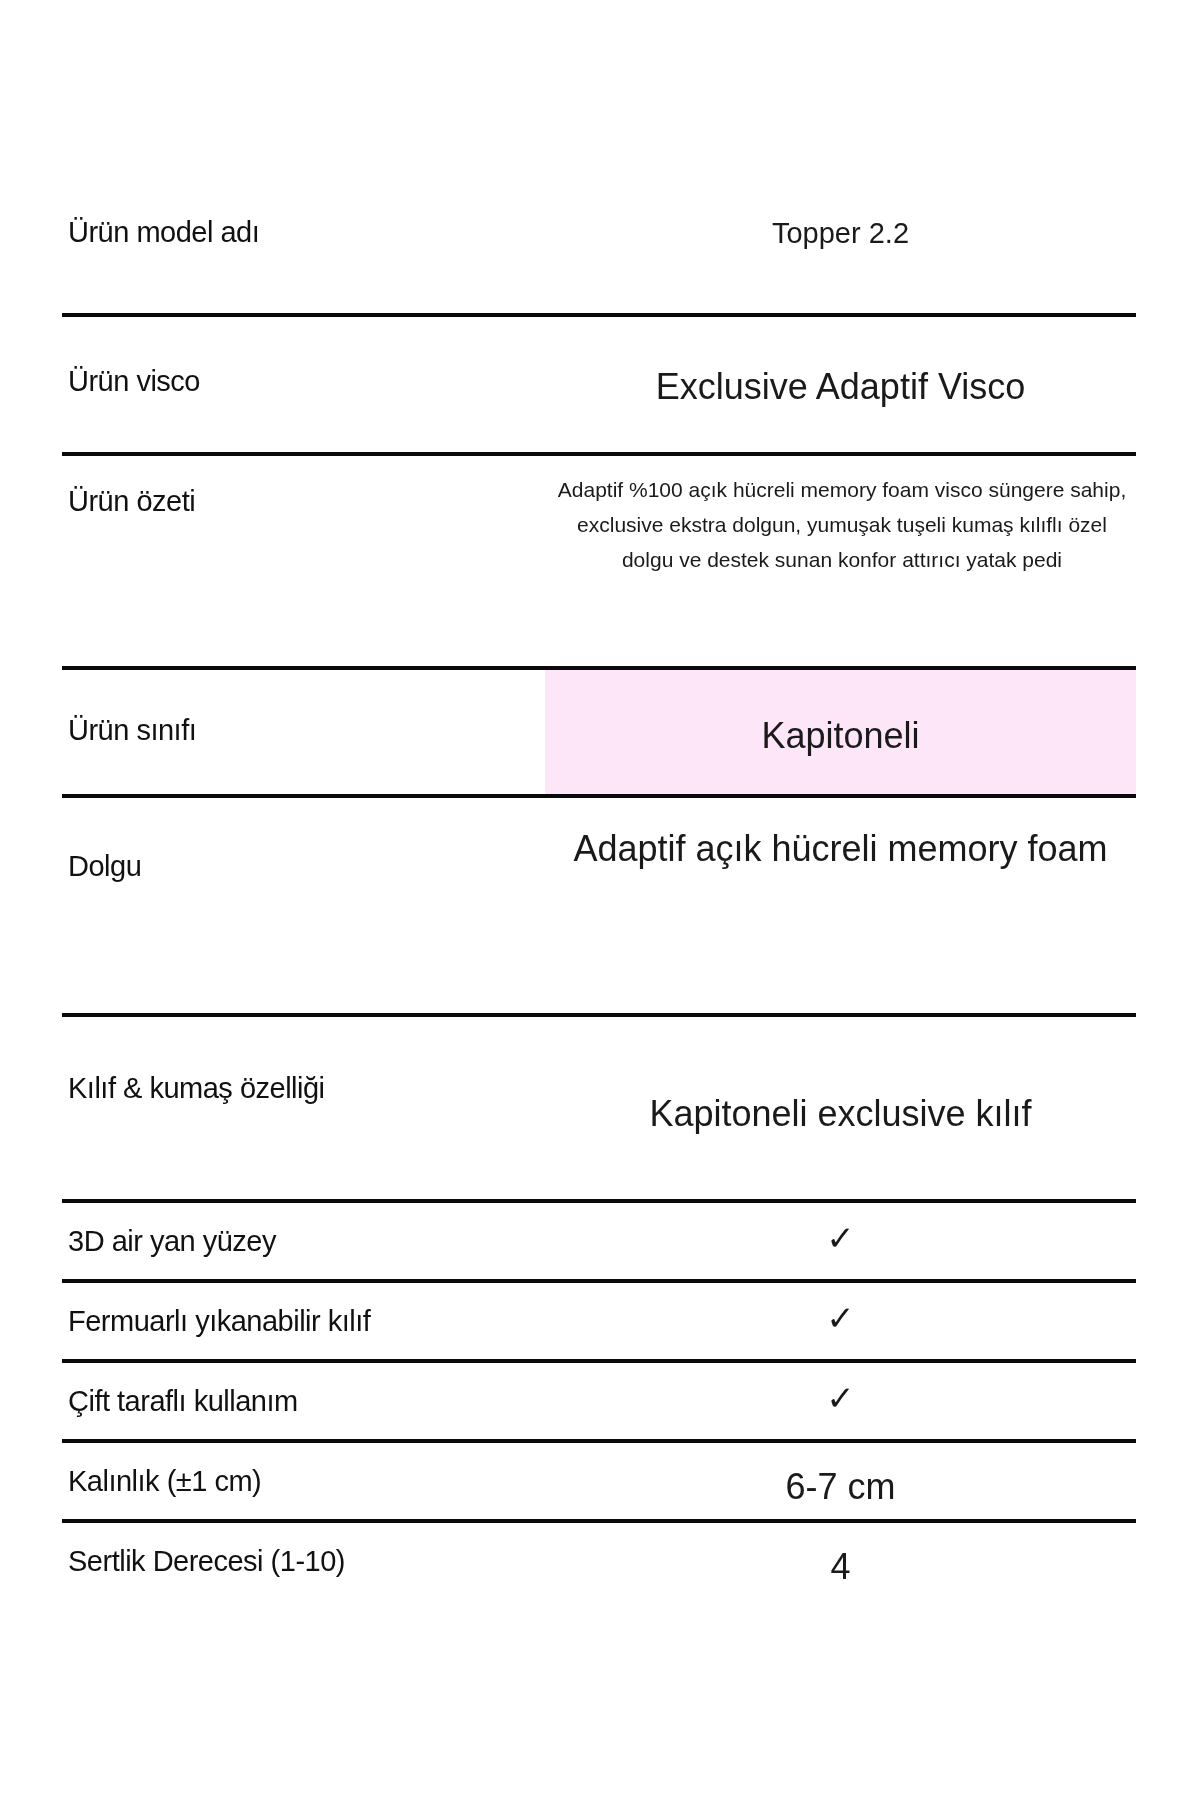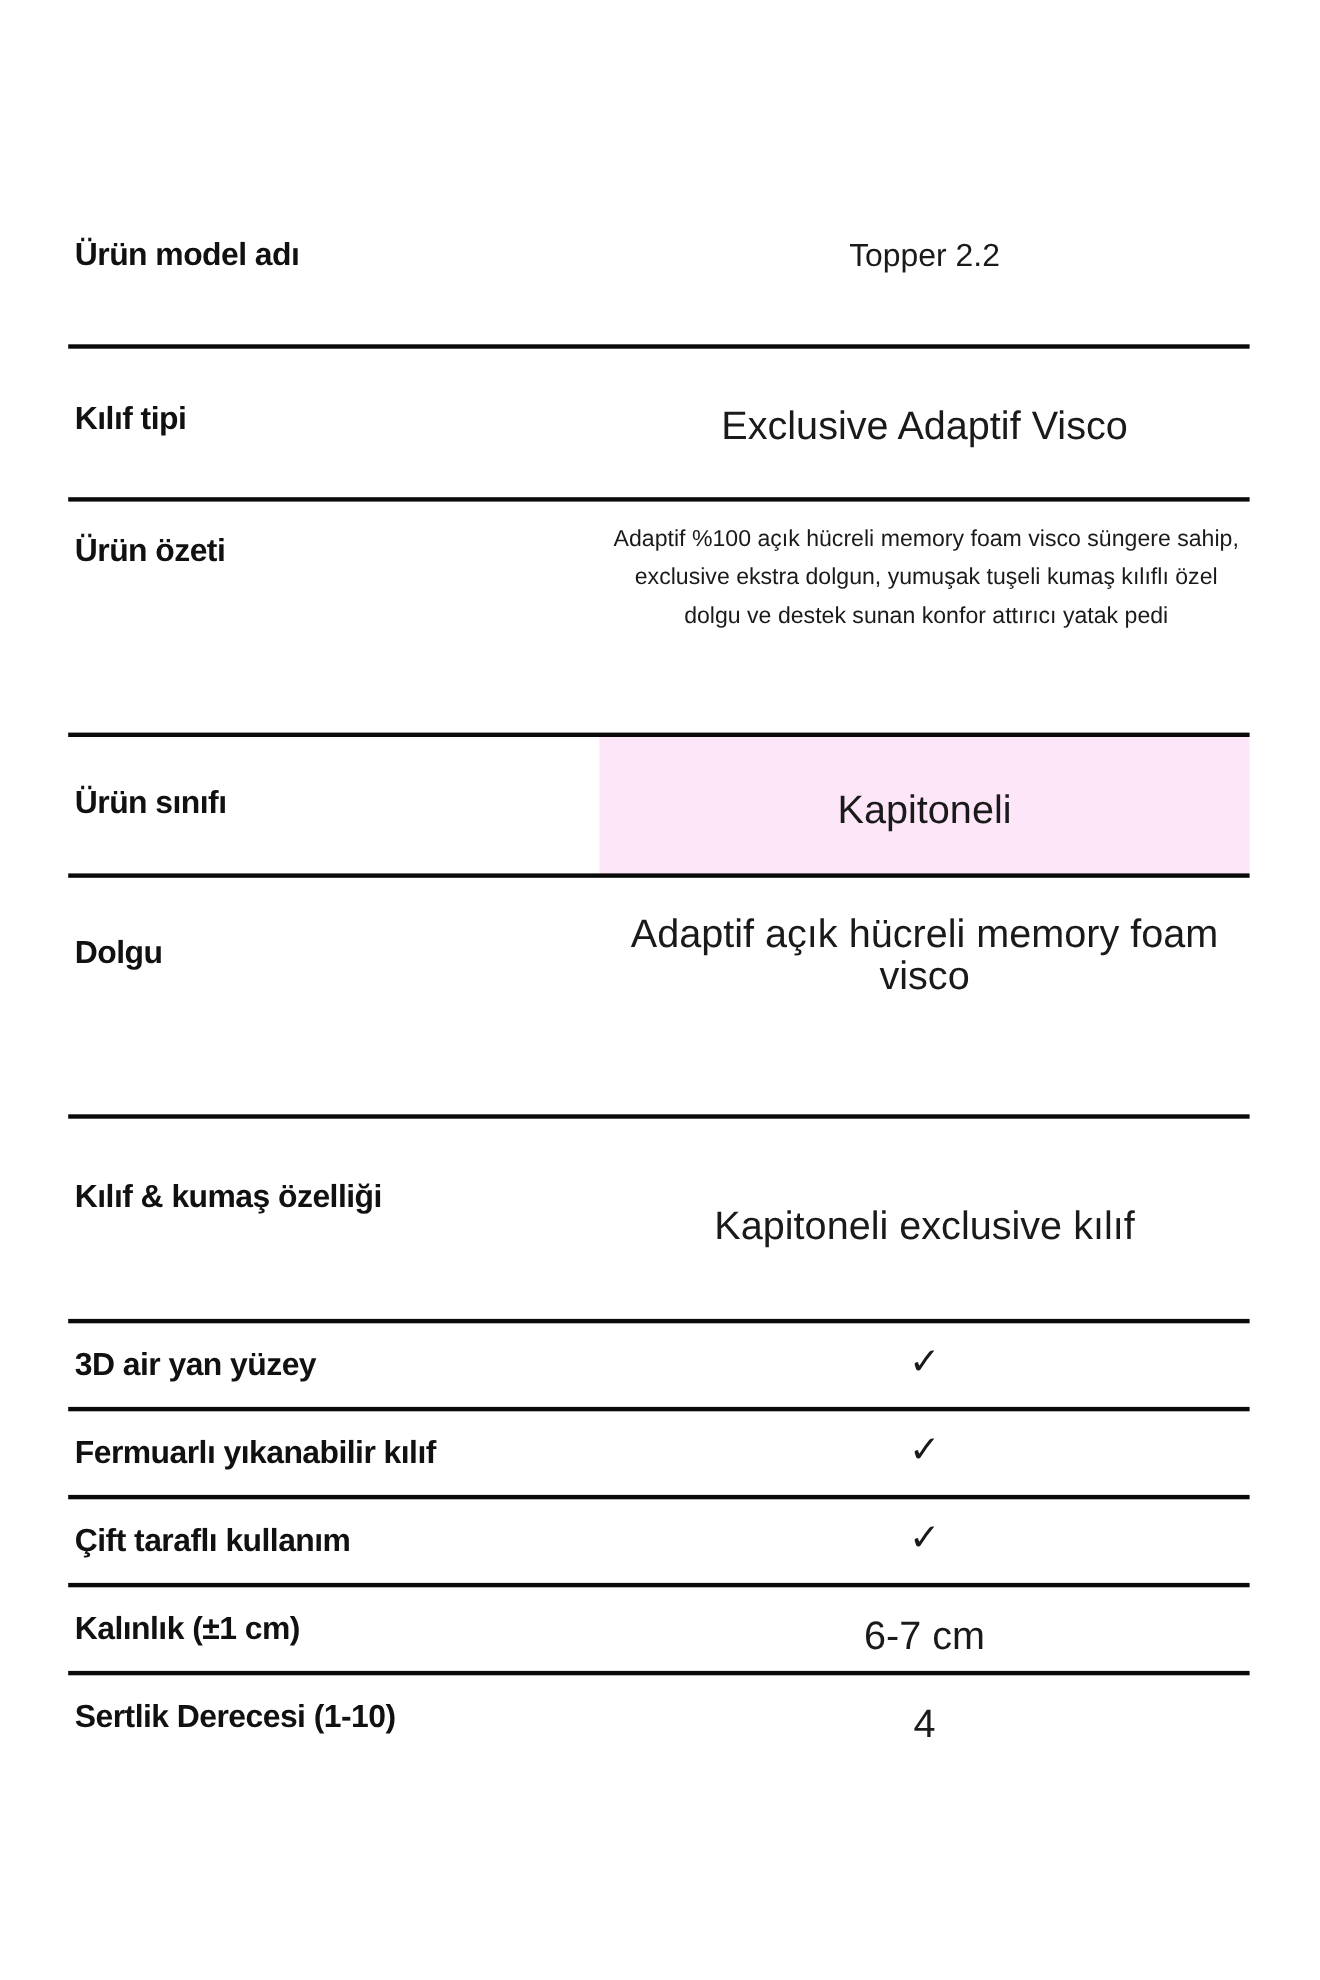--- a/index.html
+++ b/index.html
@@ -1,50 +1,49 @@
 <!DOCTYPE html>
 <html><head>
 <meta charset="utf-8">
 <style>
   html, body { margin: 0; padding: 0; background: #ffffff; }
   body { width: 1200px; height: 1800px; position: relative; font-family: "Liberation Sans", "DejaVu Sans", sans-serif; color: #111; overflow: hidden; }
   .table { position: absolute; left: 62px; top: 0; width: 1074px; }
   .divider { position: absolute; left: 0; width: 1074px; height: 4px; background: #0a0a0a; }
-  .label { position: absolute; left: 6px; font-size: 29px; font-weight: 700; letter-spacing: -0.5px; color: #111; }
+  .label { position: absolute; left: 6px; font-size: 29px; font-weight: 400; letter-spacing: -0.5px; color: #111; }
   .value { position: absolute; left: 483px; width: 591px; text-align: center; font-size: 36px; font-weight: 400; color: #1a1a1a; line-height: 1.22; }
   .value.small { font-size: 21px; line-height: 35px; }
   .pink { position: absolute; left: 483px; width: 591px; background: #fce6f8; }
   .check { font-size: 34px; }
 </style>
 </head>
 <body>
 
 <div class="table">
 
   <div class="label" style="top:216px">Ürün model adı</div>
   <div class="value" style="top:216px;font-weight:400;font-size:29px">Topper 2.2</div>
   <div class="divider" style="top:313px"></div>
 
-  <div class="label" style="top:365px">Kılıf tipi</div>
+  <div class="label" style="top:365px">Ürün visco</div>
   <div class="value" style="top:365px">Exclusive Adaptif Visco</div>
   <div class="divider" style="top:452px"></div>
 
   <div class="label" style="top:485px">Ürün özeti</div>
   <div class="value small" style="top:472px;left:490px;width:580px">Adaptif %100 açık hücreli memory foam visco süngere sahip, exclusive ekstra dolgun, yumuşak tuşeli kumaş kılıflı özel dolgu ve destek sunan konfor attırıcı yatak pedi</div>
   <div class="divider" style="top:666px"></div>
 
   <div class="pink" style="top:670px;height:125px"></div>
   <div class="label" style="top:714px">Ürün sınıfı</div>
   <div class="value" style="top:714px">Kapitoneli</div>
   <div class="divider" style="top:794px"></div>
 
   <div class="label" style="top:850px">Dolgu</div>
   <div class="value" style="top:830px;line-height:38px">
     <div>Adaptif açık hücreli memory foam</div>
-    <div>visco</div>
   </div>
   <div class="divider" style="top:1013px"></div>
 
   <div class="label" style="top:1072px">Kılıf &amp; kumaş özelliği</div>
   <div class="value" style="top:1092px">Kapitoneli exclusive kılıf</div>
   <div class="divider" style="top:1199px"></div>
 
   <div class="label" style="top:1225px">3D air yan yüzey</div>
   <div class="value check" style="top:1218px">✓</div>
   <div class="divider" style="top:1279px"></div>

